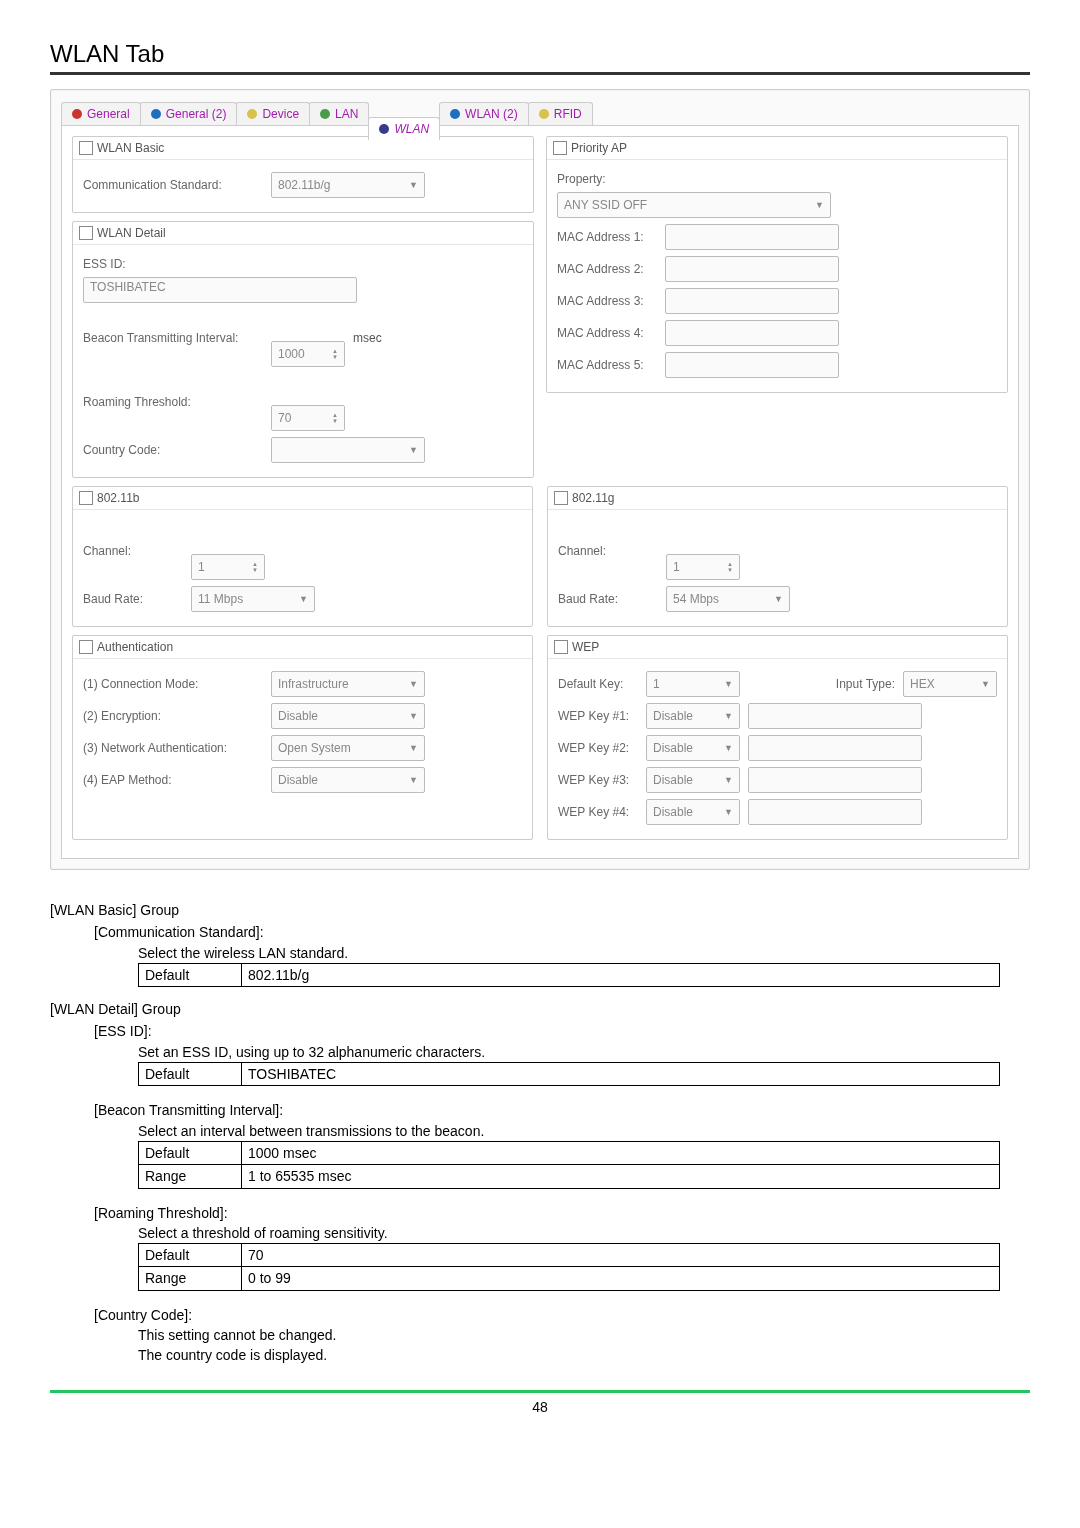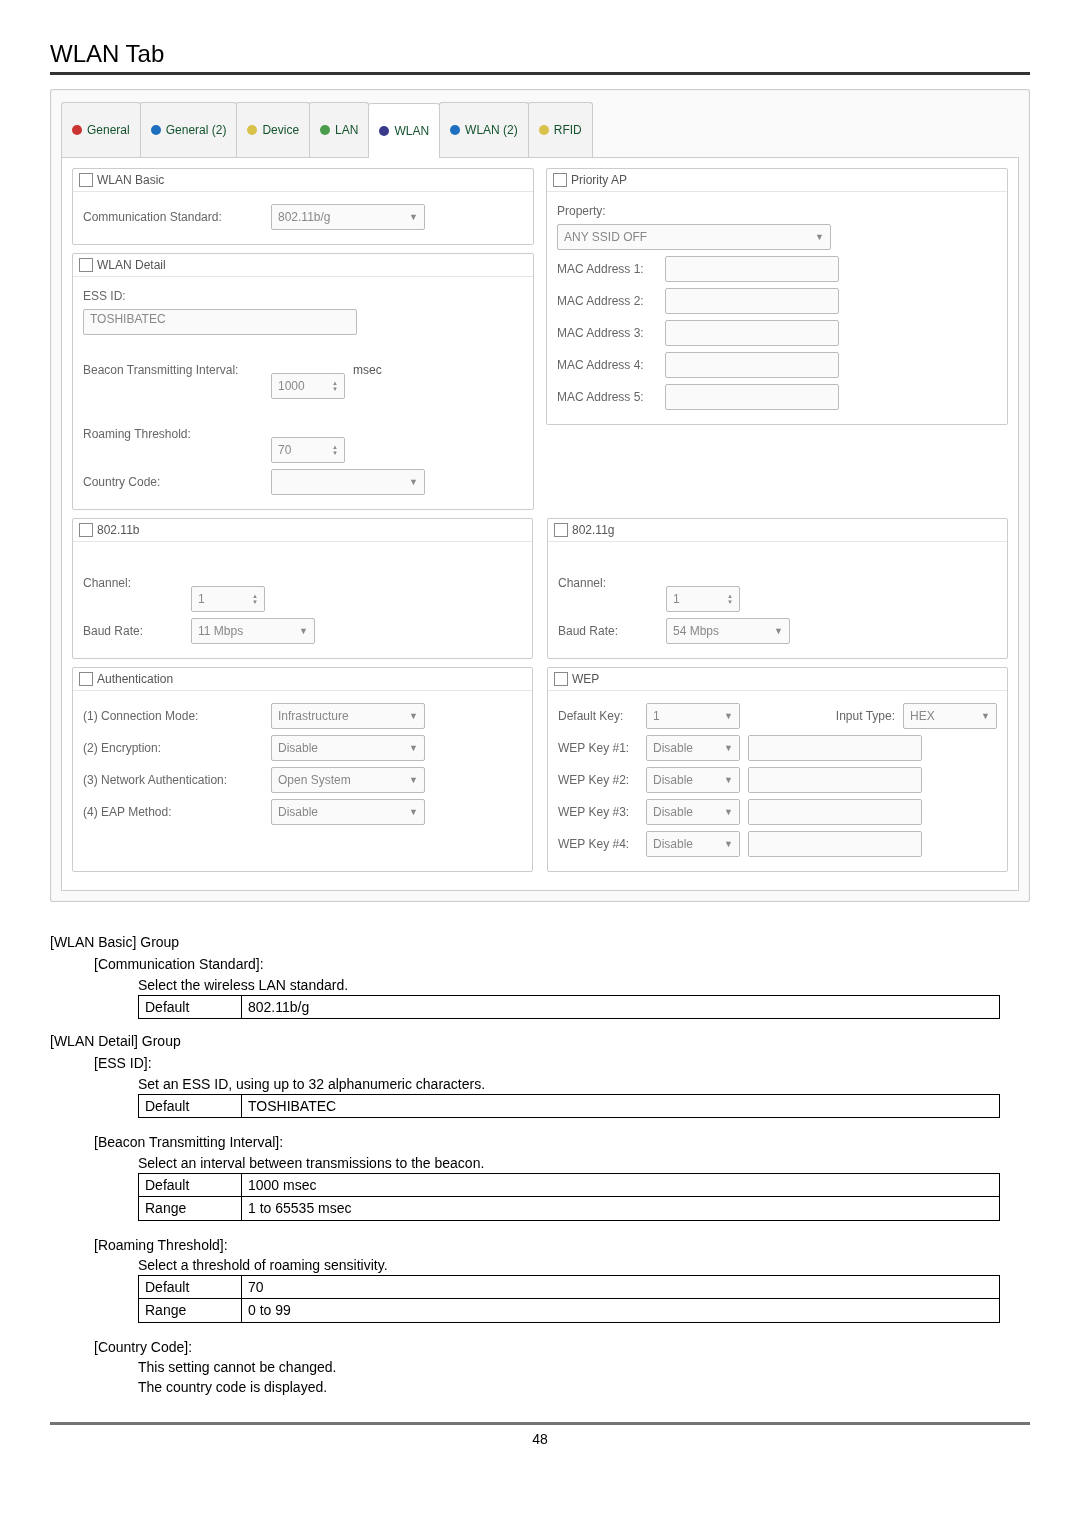--- a/index.html
+++ b/index.html
@@ -34,33 +34,34 @@
     display: flex;
     align-items: center;
     border-bottom: 1px solid #ccc;
     background: #fafafa;
     padding-top: 2px;
   }
   .tab {
     display: inline-flex;
     align-items: center;
     gap: 5px;
-    padding: 20px 10px;
+    padding: 4px 10px;
     font-size: 12px;
     border: 1px solid #ccc;
     border-bottom: none;
     background: #f3f3f3;
     margin-right: -1px;
     border-radius: 3px 3px 0 0;
-    color: #14532d;
+    color: #a21caf;
   }
   .tab.active {
     background: #fff;
     position: relative;
-    top: 1px;
+    top: 15px;
+    font-style: italic;
   }
   .dot {
     width: 10px; height: 10px; border-radius: 50%;
     display: inline-block;
   }
   .dot.red { background: #cc3333; }
   .dot.blue { background: #1e6fbf; }
   .dot.yellow { background: #d9c24a; }
   .dot.green { background: #4a9b4a; }
   .dot.navy { background: #3a3a8b; }
@@ -186,21 +187,21 @@
   .dtable, .dtable td {
     border: 1px solid #000;
   }
   .dtable td {
     padding: 1px 6px;
   }
   .dtable td:first-child {
     width: 90px;
   }
   .footer {
-    border-top: 3px solid #737373;
+    border-top: 3px solid #22c55e;
     margin-top: 24px;
     text-align: center;
     font-size: 14px;
     padding-top: 6px;
   }
 </style>
 </head>
 <body>
 
 <div class="page">

